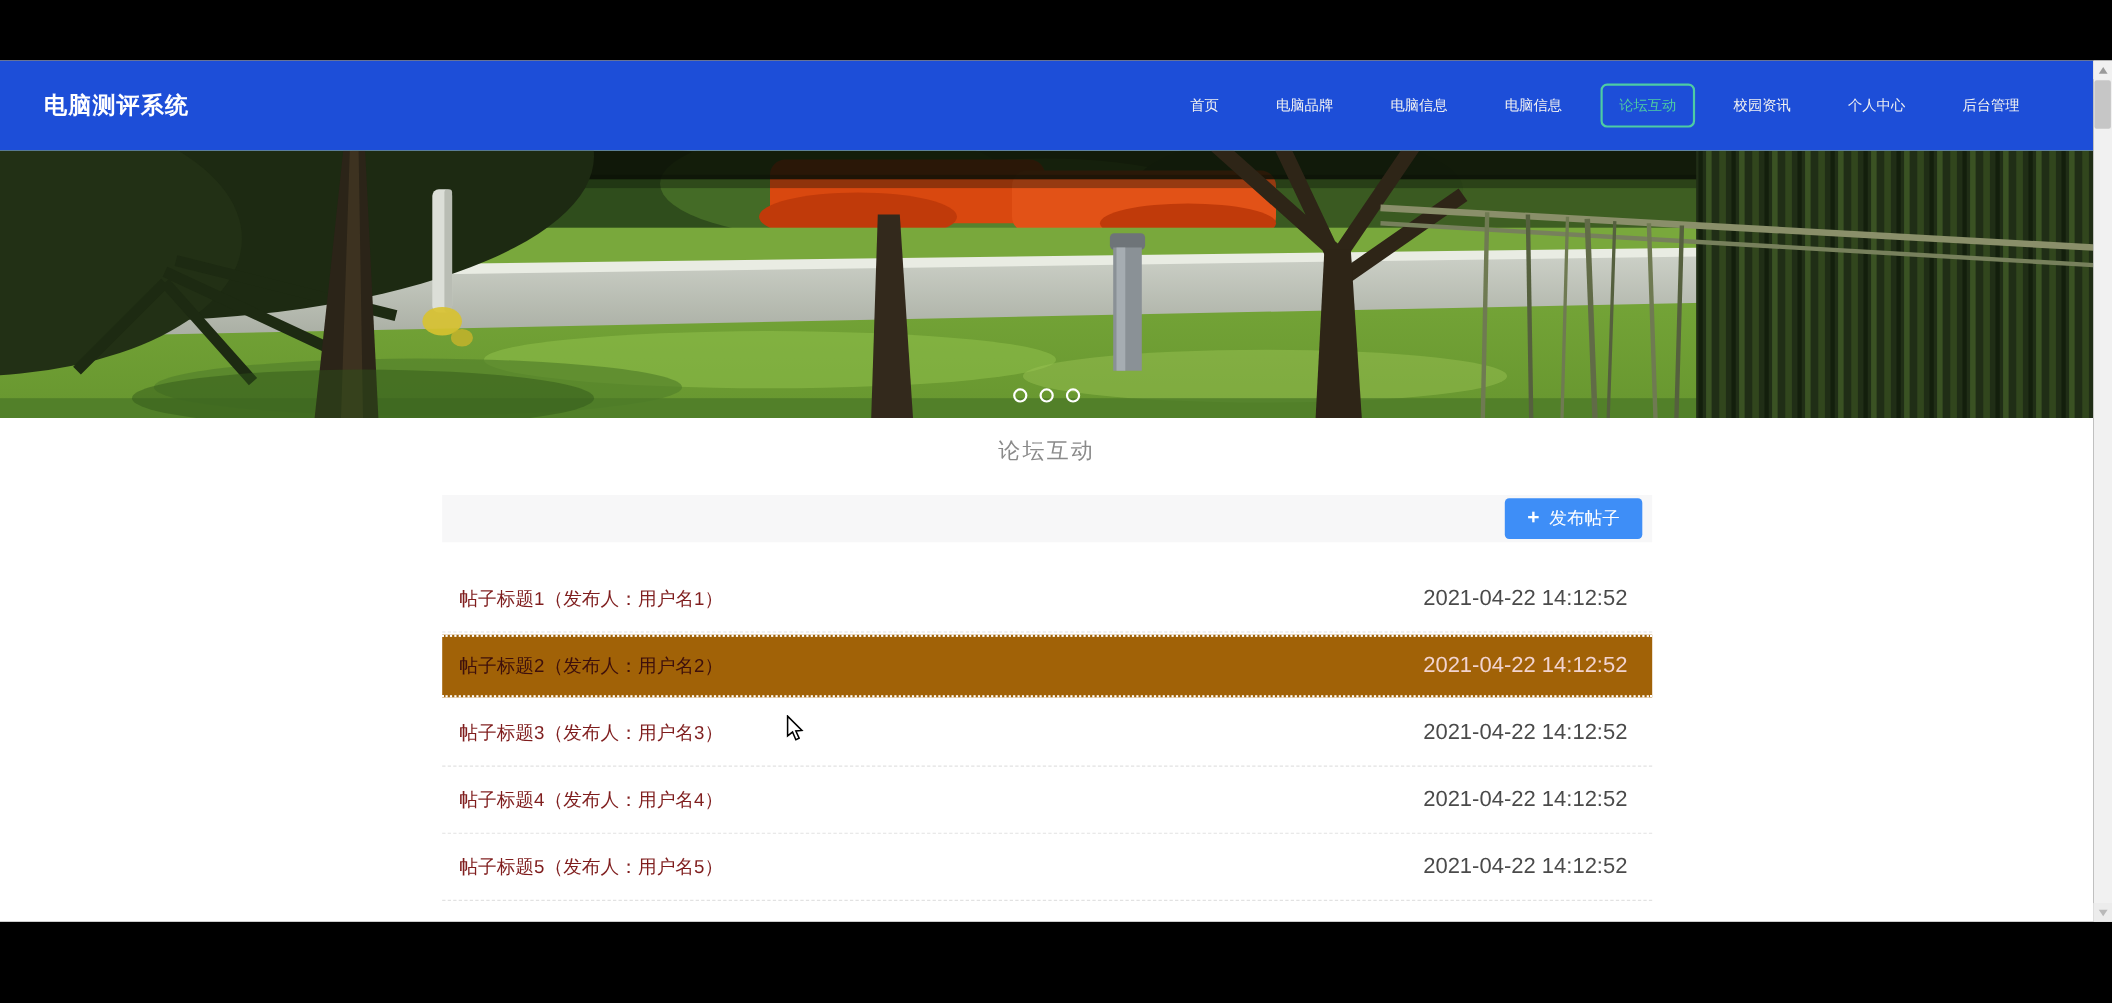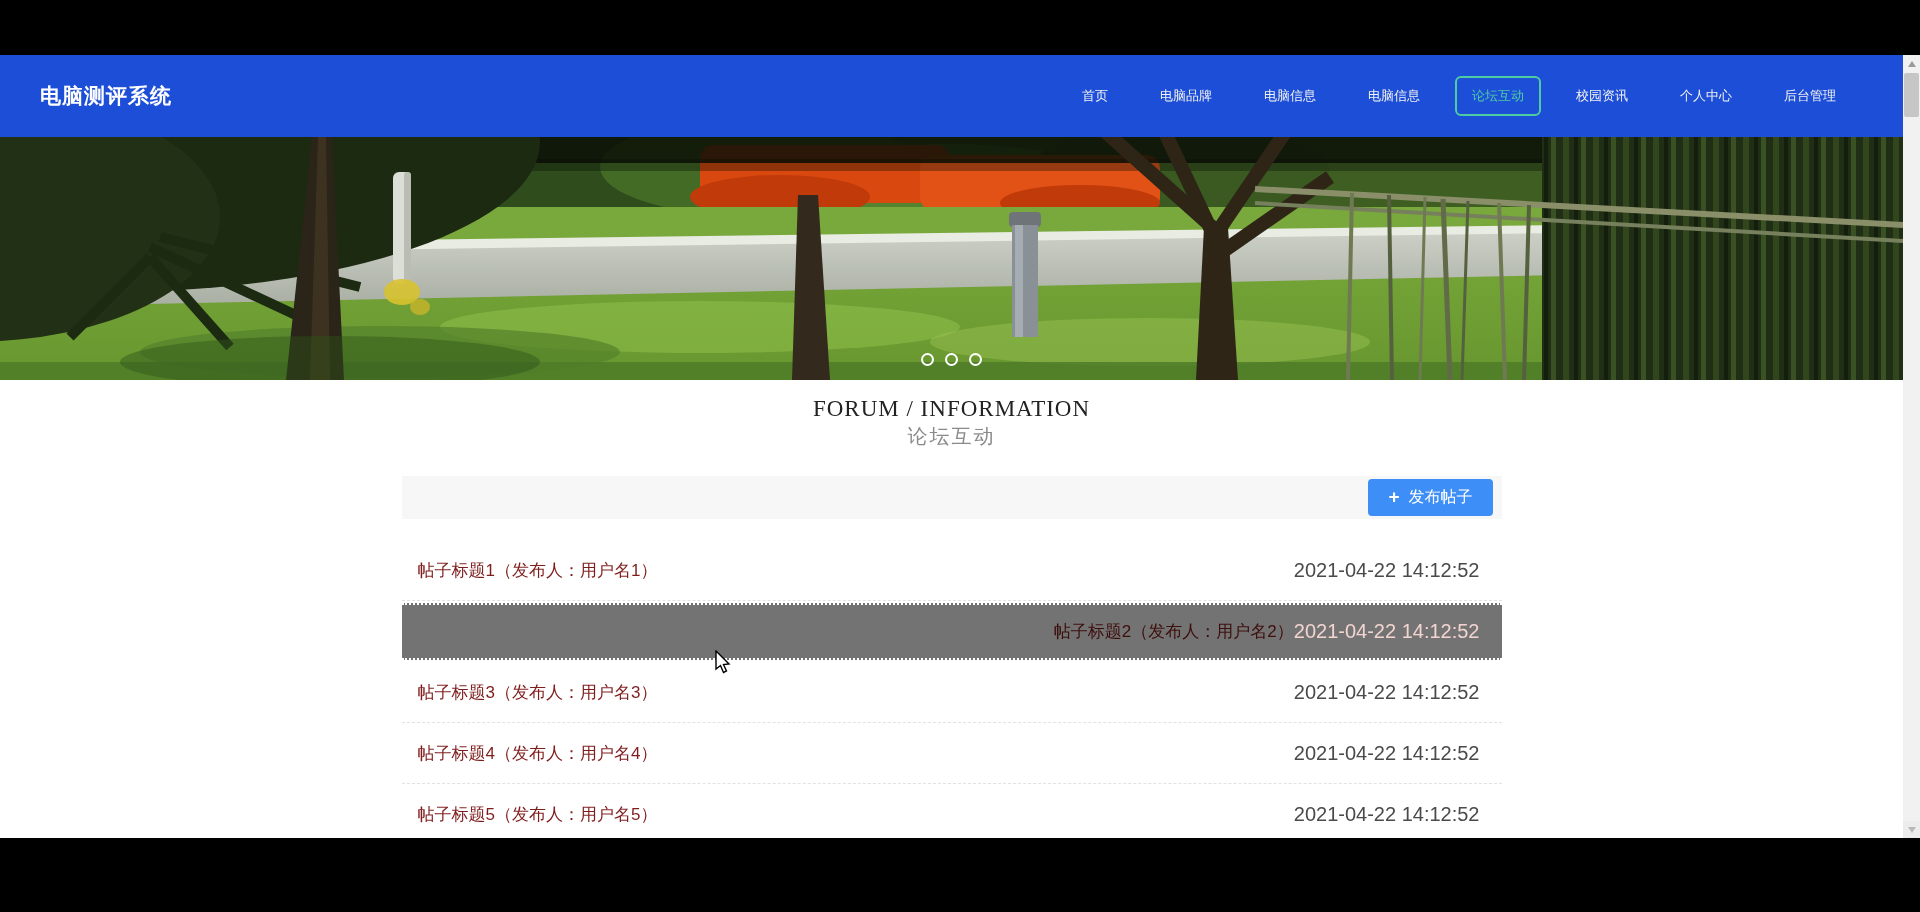--- a/index.html
+++ b/index.html
@@ -32,21 +32,21 @@
   .container { width:1100px; margin:0 auto; }
   .toolbar { margin-top:28px; height:43px; background:#f7f7f8; display:flex; align-items:center; justify-content:flex-end; padding-right:9px; }
   .publish-btn { height:37px; background:#3e8ef7; color:#fff; border:none; border-radius:4px; font-size:16px; padding:0 20px; display:flex; align-items:center; gap:9px; cursor:pointer; font-family:inherit; }
   .publish-btn .plus { font-size:19px; font-weight:bold; line-height:1; position:relative; top:-1px; }
 
   
   .post-list { list-style:none; margin-top:21px; }
   .post-row { height:61px; display:flex; align-items:center; justify-content:space-between; padding:0 22px 0 16px; border-bottom:1px dashed #e2e2e2; cursor:pointer; }
   .post-title { font-size:17px; color:#7f1d1d; }
   .post-time { font-size:20px; color:#4a4a4a; }
-  .post-row.highlighted { background:#737373; border-top:2px dotted #fff; border-bottom:2px dotted #fff; height:57px; margin:2px 0;justify-content:flex-end; }
+  .post-row.highlighted { background:#a16207; border-top:2px dotted #fff; border-bottom:2px dotted #fff; height:57px; margin:2px 0; }
   .post-row.highlighted .post-title { color:#3d0f0c; }
   .post-row.highlighted .post-time { color:#f2d4d0; }
 
   
   .scrollbar { position:absolute; left:1903px; top:55px; width:17px; height:783px; background:#f1f1f1; z-index:40; }
   .sb-btn { position:absolute; left:0; width:17px; height:17px; background:#f1f1f1; display:flex; align-items:center; justify-content:center; cursor:pointer; }
   .sb-btn.up { top:0; }
   .sb-btn.down { bottom:0; background:#ececec; }
   .tri-up { width:0; height:0; border-left:4px solid transparent; border-right:4px solid transparent; border-bottom:6px solid #9b9b9b; }
   .tri-down { width:0; height:0; border-left:4px solid transparent; border-right:4px solid transparent; border-top:6px solid #b9b9b9; }
@@ -187,21 +187,20 @@
         <ellipse cx="330" cy="225" rx="210" ry="26" fill="#2f5519" opacity="0.45"></ellipse>
       </svg>
       <div class="dots">
           <div class="dot"></div>
           <div class="dot"></div>
           <div class="dot"></div>
         </div>
     </div>
 
     <div class="section-head">
-      <div class="section-title-en">FORUM / INFORMATION</div>
       <div class="section-title-zh">论坛互动</div>
     </div>
 
     <div class="container">
 
       <div class="toolbar">
         <button class="publish-btn">
           <span class="plus">+</span>
           <span>发布帖子</span>
         </button>

